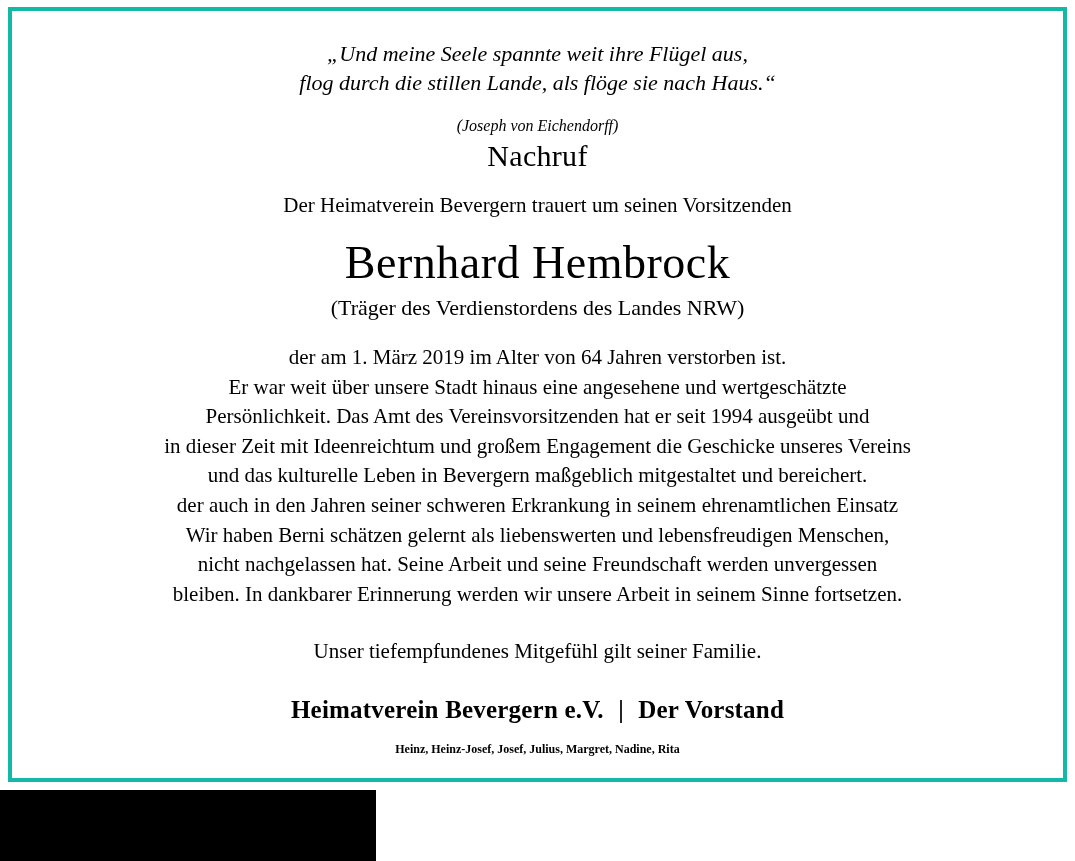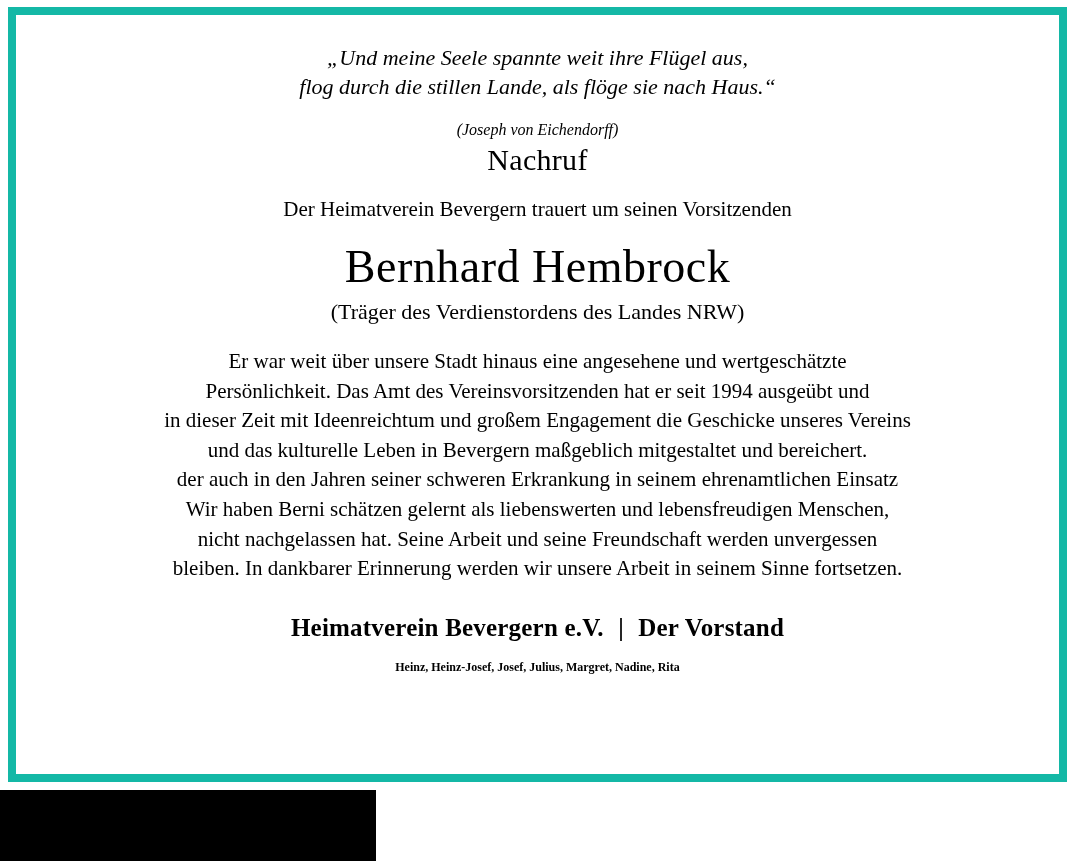--- a/index.html
+++ b/index.html
@@ -20,21 +20,21 @@
     inset: 0;
     background: #ffffff;
   }
   
   .notice {
     position: absolute;
     left: 8px;
     top: 7px;
     width: 1059px;
     height: 775px;
-    border: 8px solid #14b8a6;
+    border: 4px solid #14b8a6;
     background: #ffffff;
     box-sizing: border-box;
     padding-top: 28px;
     text-align: center;
   }
   .quote {
     font-style: italic;
     font-size: 22px;
     line-height: 29px;
   }
@@ -124,30 +124,32 @@
 
     <div class="headline">Nachruf</div>
 
     <div class="intro">Der Heimatverein Bevergern trauert um seinen Vorsitzenden</div>
 
     <div class="name">Bernhard Hembrock</div>
 
     <div class="honor">(Träger des Verdienstordens des Landes NRW)</div>
 
     <div class="body-text">
+      <span class="ln">der am 1. März 2019 im Alter von 64 Jahren verstorben ist.</span>
       <span class="ln">Er war weit über unsere Stadt hinaus eine angesehene und wertgeschätzte</span>
       <span class="ln">Persönlichkeit. Das Amt des Vereinsvorsitzenden hat er seit 1994 ausgeübt und</span>
       <span class="ln">in dieser Zeit mit Ideenreichtum und großem Engagement die Geschicke unseres Vereins</span>
       <span class="ln">und das kulturelle Leben in Bevergern maßgeblich mitgestaltet und bereichert.</span>
       <span class="ln">der auch in den Jahren seiner schweren Erkrankung in seinem ehrenamtlichen Einsatz</span>
       <span class="ln">Wir haben Berni schätzen gelernt als liebenswerten und lebensfreudigen Menschen,</span>
       <span class="ln">nicht nachgelassen hat. Seine Arbeit und seine Freundschaft werden unvergessen</span>
       <span class="ln">bleiben. In dankbarer Erinnerung werden wir unsere Arbeit in seinem Sinne fortsetzen.</span>
     </div>
 
+    <div class="sympathy">Unser tiefempfundenes Mitgefühl gilt seiner Familie.</div>
 
     <div class="signature">
       <span>Heimatverein Bevergern e.V.</span>
       <span class="sig-sep">|</span>
       <span>Der Vorstand</span>
     </div>
 
     <div class="names">Heinz, Heinz-Josef, Josef, Julius, Margret, Nadine, Rita</div>
 
   </div>

